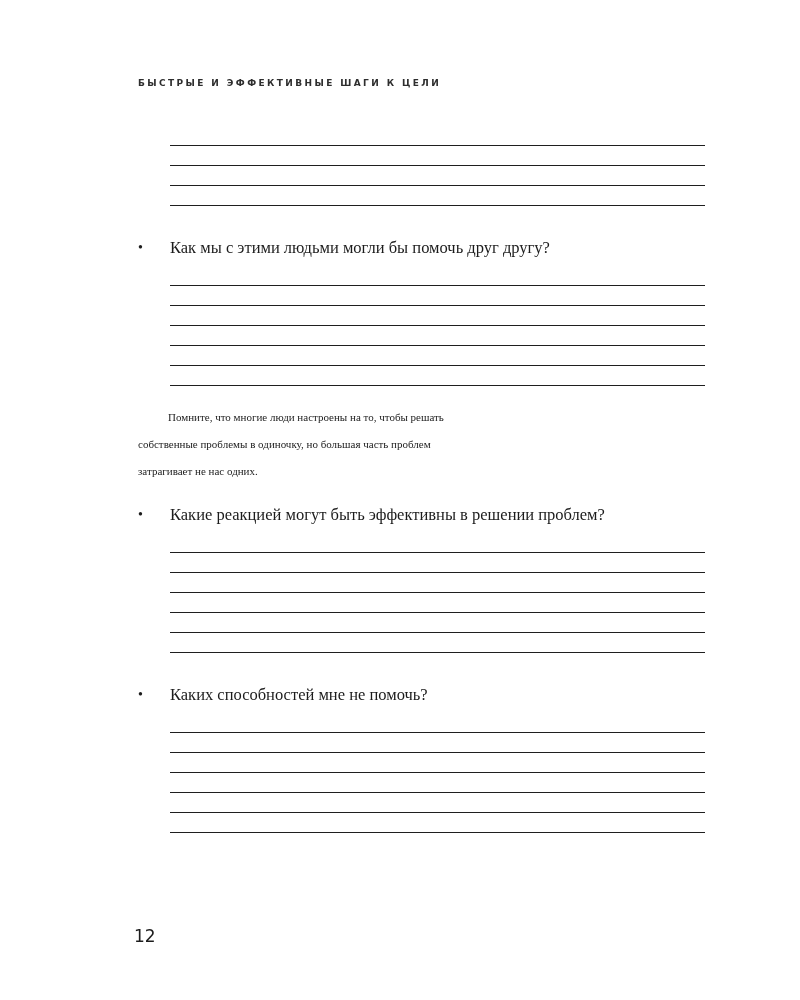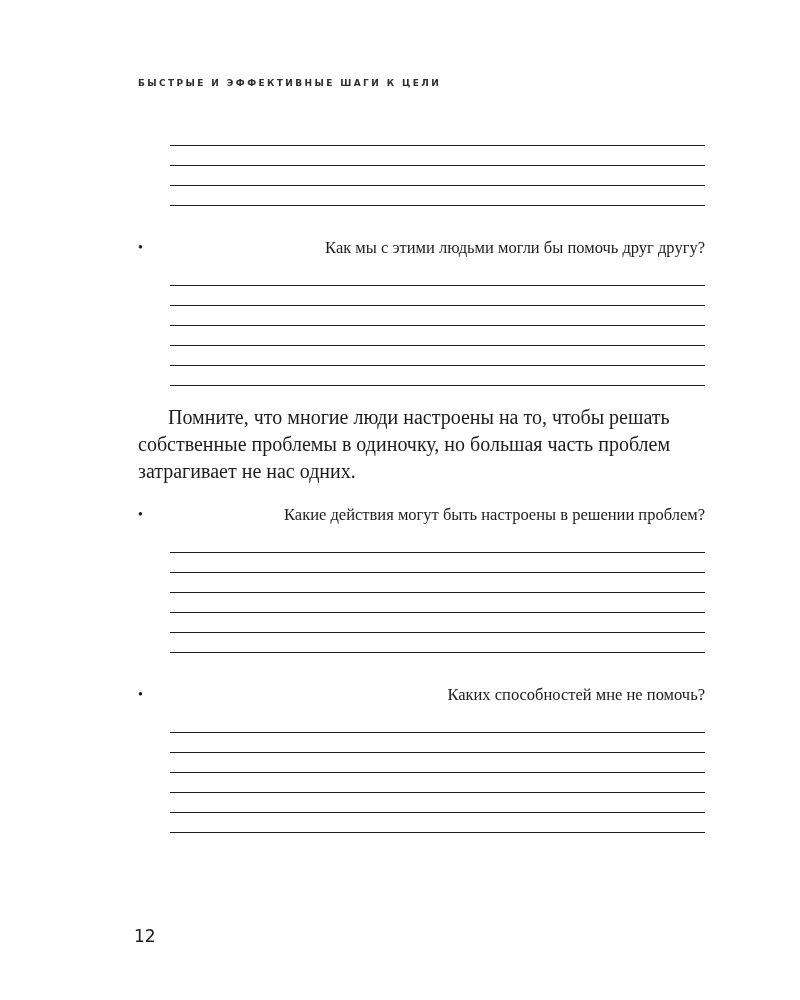--- a/index.html
+++ b/index.html
@@ -49,25 +49,24 @@
     color: #1c1c1c;
   }
   .bullet-marker {
     width: 32px;
     flex: 0 0 32px;
     font-size: 14px;
     line-height: 24px;
   }
   .bullet-text {
     flex: 1;
-    text-align: right;
   }
   
   .paragraph {
-    font-size: 20px;
+    font-size: 11px;
     line-height: 27px;
     text-indent: 30px;
     white-space: pre-line;
     color: #1c1c1c;
   }
   
   .ruled-lines + .bullet-item { margin-top: 30px; }
   .bullet-item + .ruled-lines { margin-top: 6px; }
   .ruled-lines + .paragraph  { margin-top: 18px; }
   .paragraph + .bullet-item  { margin-top: 18px; }
@@ -103,21 +102,21 @@
         <div class="ruled-line"></div>
         <div class="ruled-line"></div>
         <div class="ruled-line"></div>
         <div class="ruled-line"></div>
       </div>
       <div class="paragraph">Помните, что многие люди настроены на то, чтобы решать
 собственные проблемы в одиночку, но большая часть проблем
 затрагивает не нас одних.</div>
       <div class="bullet-item">
         <span class="bullet-marker">•</span>
-        <span class="bullet-text">Какие действия могут быть настроены в решении проблем?</span>
+        <span class="bullet-text">Какие реакцией могут быть эффективны в решении проблем?</span>
       </div>
       <div class="ruled-lines">
         <div class="ruled-line"></div>
         <div class="ruled-line"></div>
         <div class="ruled-line"></div>
         <div class="ruled-line"></div>
         <div class="ruled-line"></div>
         <div class="ruled-line"></div>
       </div>
       <div class="bullet-item">

